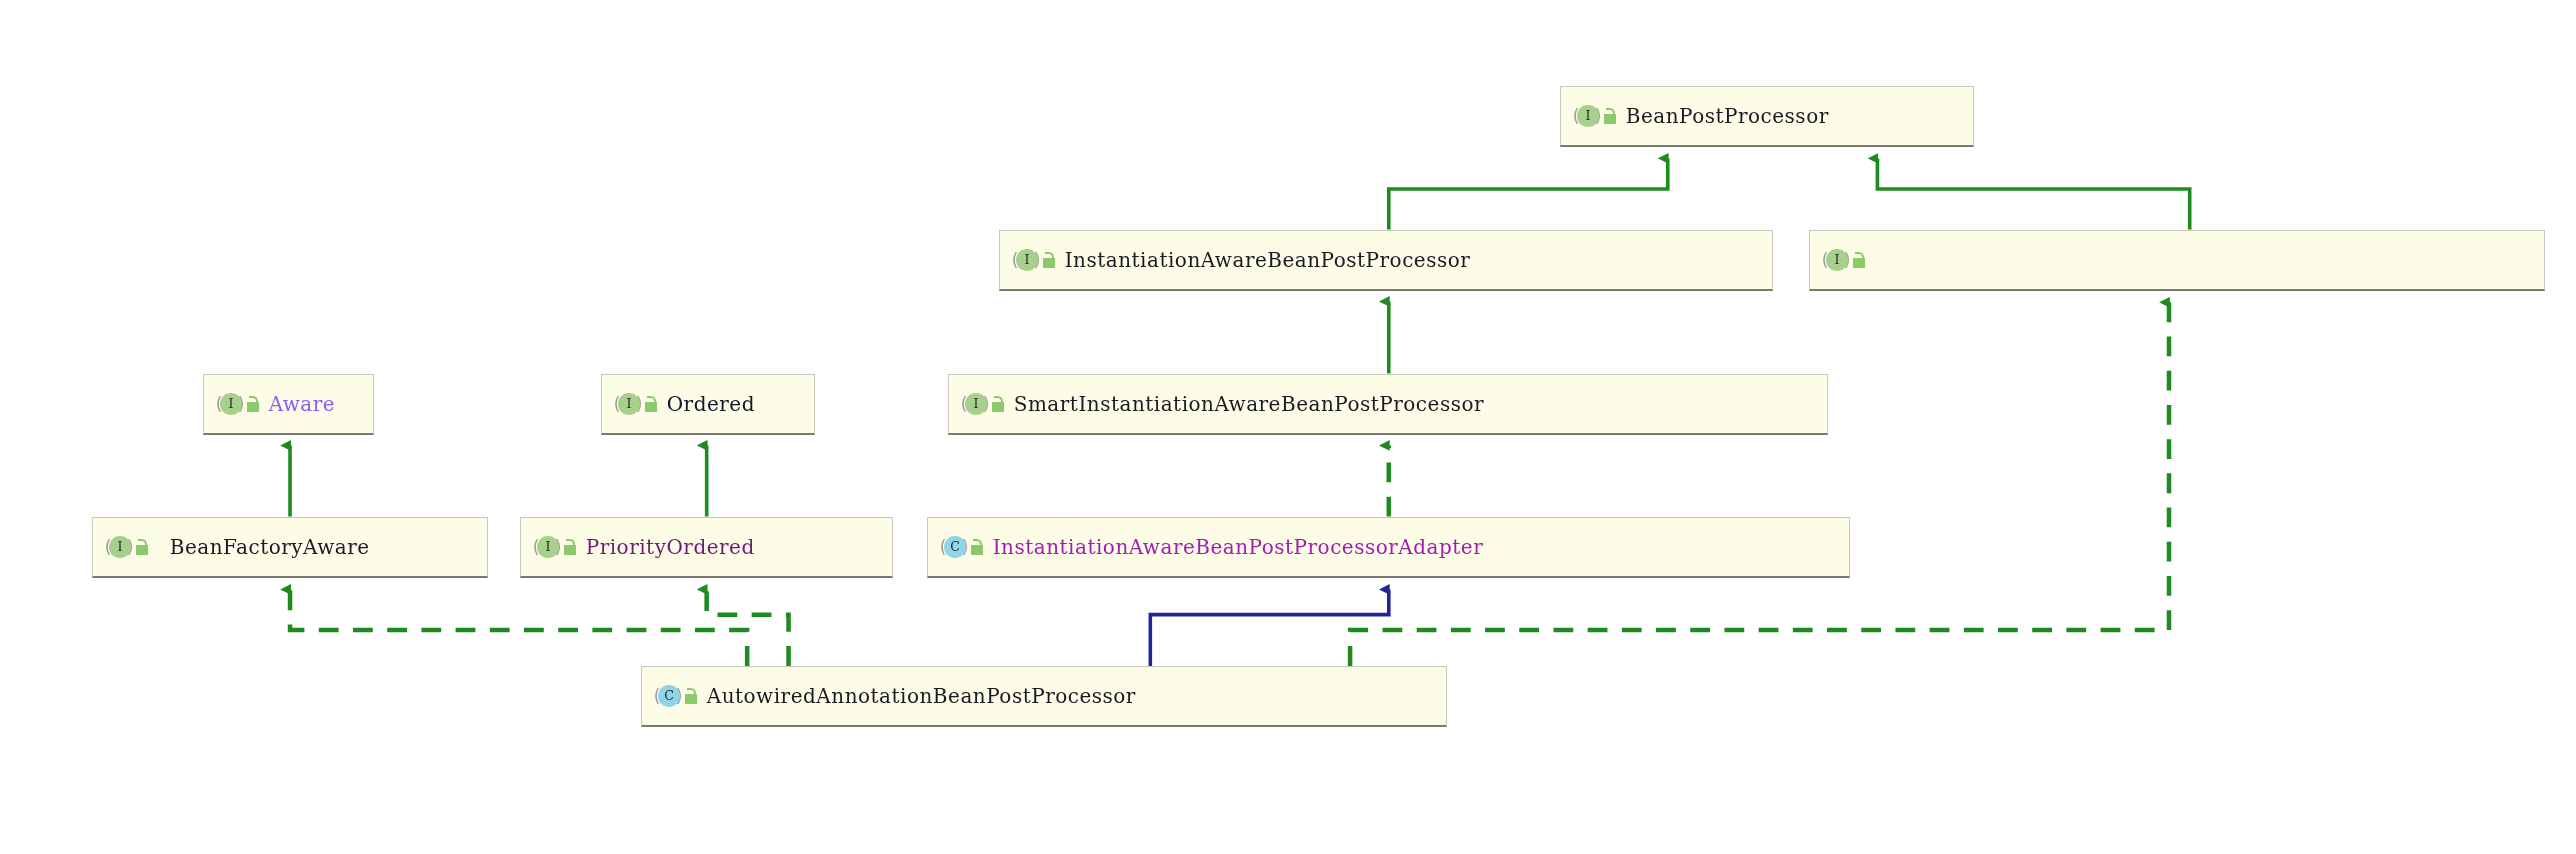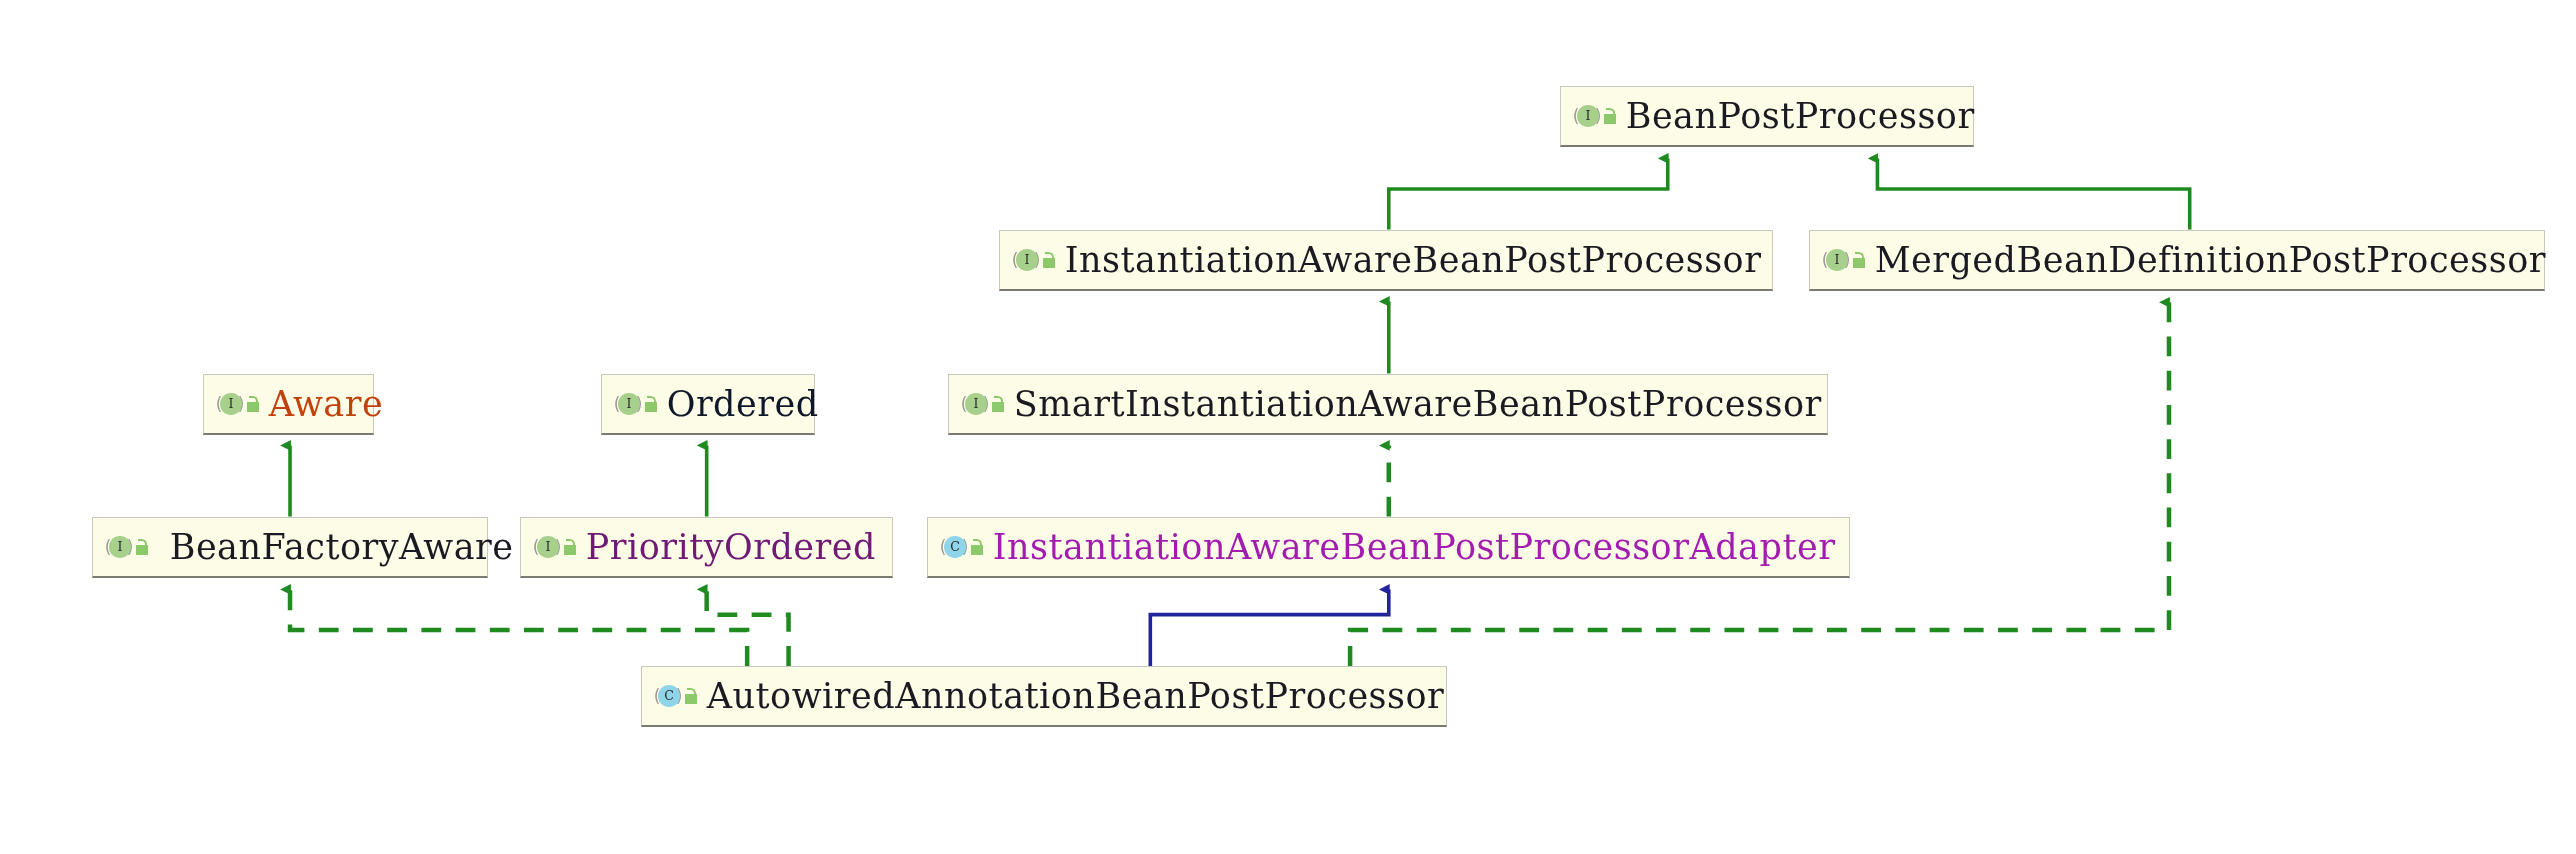--- a/index.html
+++ b/index.html
@@ -103,21 +103,21 @@
     top: 0.9px;
     width: 7.2px;
     height: 7.2px;
     border: 2.3px solid #8cc96a;
     border-bottom: none;
     border-left: none;
     border-radius: 0 5.4px 0 0;
   }
   .node-label {
     font-family: "DejaVu Serif", "Liberation Serif", serif;
-    font-size: 35px;
+    font-size: 20px;
     line-height: 1;
     color: #1a1a22;
     letter-spacing: 0.5px;
   }
 </style>
 </head>
 <body>
 
 <div id="canvas" style="width: 2576px; height: 854px; background: rgb(255, 255, 255);">
 
@@ -178,35 +178,34 @@
           <span class="type-icon iface">
             <span class="bracket l">(</span>
             <span class="bracket r">)</span>
             <span class="disc" style="background: rgb(168, 208, 141);">I</span>
           </span>
           <span class="lock-icon">
             <span class="shackle" style="border-top-color: rgb(140, 201, 106); border-right-color: rgb(140, 201, 106); border-bottom: none; border-left: none;"></span>
             <span class="body" style="background: rgb(140, 201, 106);"></span>
           </span>
         </div>
-        <span class="node-label" style="color: rgb(26, 26, 34);">MergedBeanDefinitionPostProcessor</span>
       </div>
       <div class="node" style="left: 203px; top: 374px; width: 171px; height: 61px; background: rgb(253, 253, 231); border-color: rgb(200, 200, 189) rgb(200, 200, 189) rgb(122, 122, 112);">
         <div class="node-icons">
           <span class="type-icon iface">
             <span class="bracket l">(</span>
             <span class="bracket r">)</span>
             <span class="disc" style="background: rgb(168, 208, 141);">I</span>
           </span>
           <span class="lock-icon">
             <span class="shackle" style="border-top-color: rgb(140, 201, 106); border-right-color: rgb(140, 201, 106); border-bottom: none; border-left: none;"></span>
             <span class="body" style="background: rgb(140, 201, 106);"></span>
           </span>
         </div>
-        <span class="node-label" style="color: #c2410c;">Aware</span>
+        <span class="node-label" style="color: #8b5cf6;">Aware</span>
       </div>
       <div class="node" style="left: 601px; top: 374px; width: 214px; height: 61px; background: rgb(253, 253, 231); border-color: rgb(200, 200, 189) rgb(200, 200, 189) rgb(122, 122, 112);">
         <div class="node-icons">
           <span class="type-icon iface">
             <span class="bracket l">(</span>
             <span class="bracket r">)</span>
             <span class="disc" style="background: rgb(168, 208, 141);">I</span>
           </span>
           <span class="lock-icon">
             <span class="shackle" style="border-top-color: rgb(140, 201, 106); border-right-color: rgb(140, 201, 106); border-bottom: none; border-left: none;"></span>

